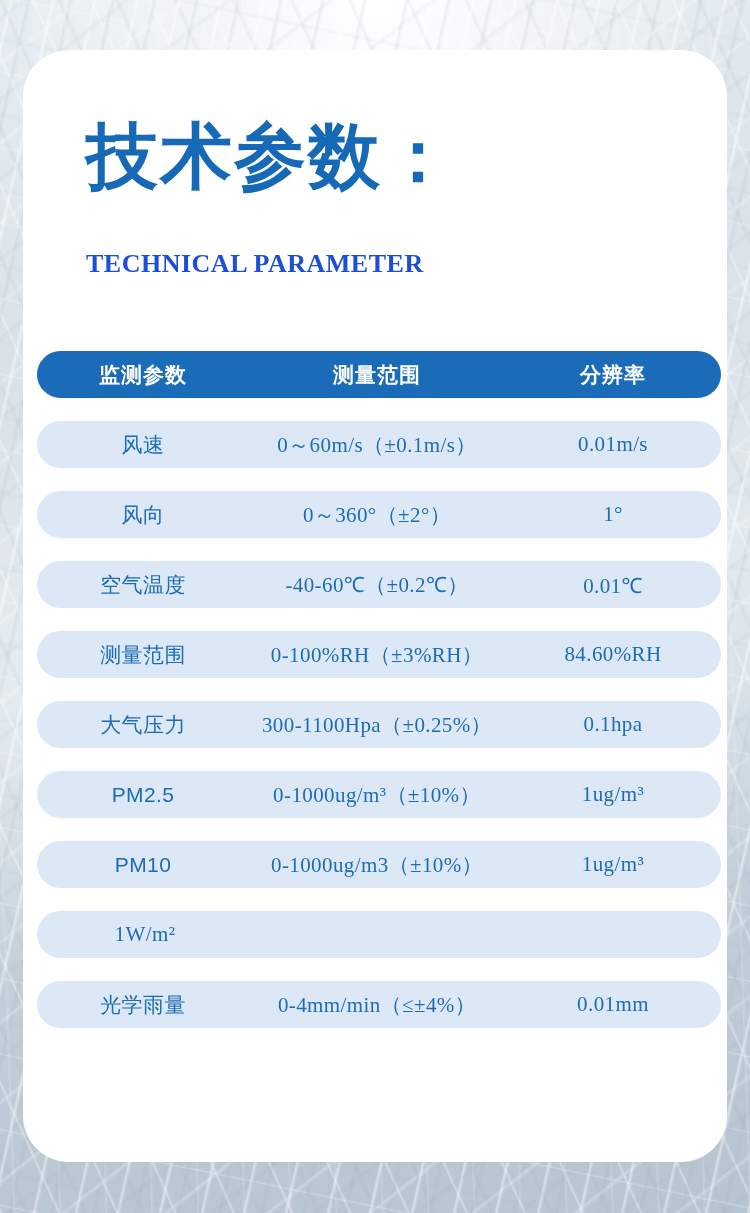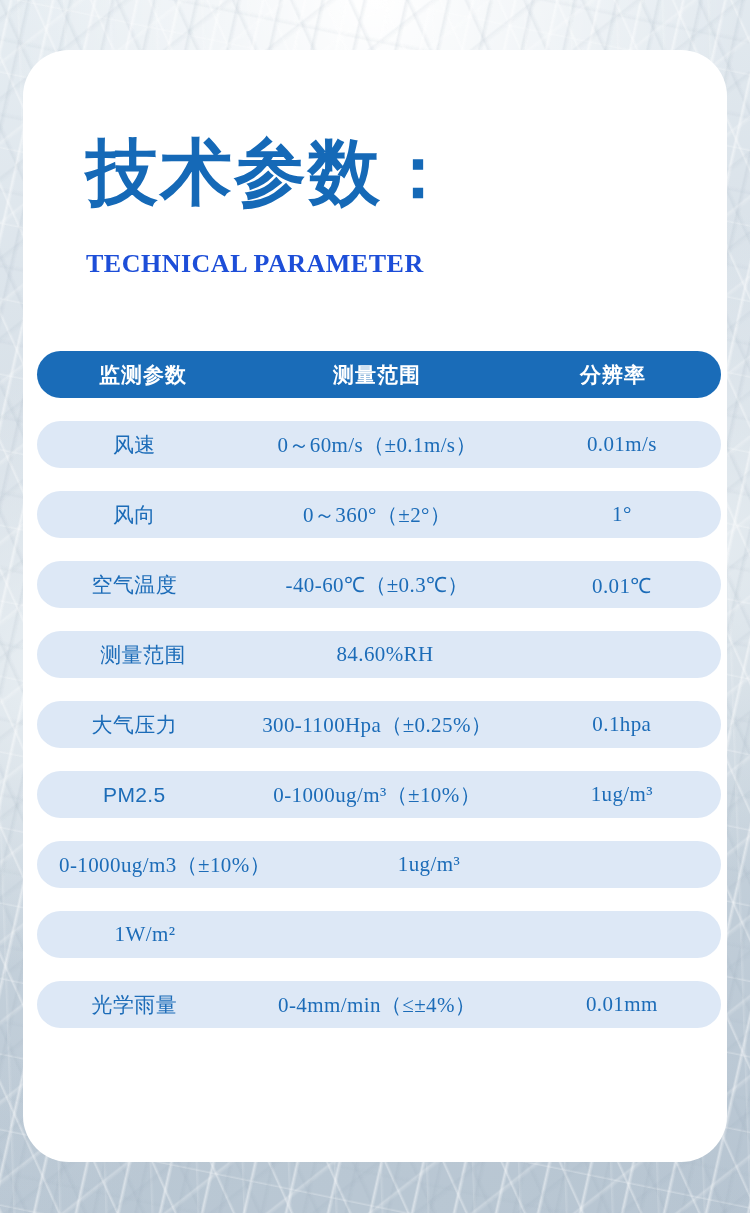--- a/index.html
+++ b/index.html
@@ -91,21 +91,21 @@
     height: 1112px;
     background: #ffffff;
     border-radius: 46px;
     overflow: hidden;
   }
 
   
   #title {
     position: absolute;
     left: 63px;
-    top: 86px;
+    top: 70px;
     font-family: "Liberation Sans", sans-serif;
     font-size: 72px;
     font-weight: bold;
     line-height: 1;
     letter-spacing: 2px;
     color: #1569b7;
     white-space: nowrap;
   }
 
   #subtitle {
@@ -146,21 +146,20 @@
     margin-bottom: 23px;
   }
 
   .data-row {
     background: #dde8f6;
     color: #1c6cb8;
     font-family: "Liberation Serif", serif;
     font-size: 21px;
     letter-spacing: 0.4px;
     margin-bottom: 23px;
-    gap: 28px;
   }
   .data-row:last-child { margin-bottom: 0; align-items: center; }
 
   .col {
     text-align: center;
     white-space: nowrap;
     overflow: hidden;
   }
   .col-param { width: 212px; }
   .col-range { width: 256px; }
@@ -193,38 +192,40 @@
           <div class="col col-range">0～60m/s（±0.1m/s）</div>
           <div class="col col-res">0.01m/s</div>
         </div>
         <div class="trow data-row">
           <div class="col col-param">风向</div>
           <div class="col col-range">0～360°（±2°）</div>
           <div class="col col-res">1°</div>
         </div>
         <div class="trow data-row">
           <div class="col col-param">空气温度</div>
-          <div class="col col-range">-40-60℃（±0.3℃）</div>
+          <div class="col col-range">-40-60℃（±0.2℃）</div>
           <div class="col col-res">0.01℃</div>
         </div>
         <div class="trow data-row">
           <div class="col col-param">测量范围</div>
+          <div class="col col-range">0-100%RH（±3%RH）</div>
           <div class="col col-res">84.60%RH</div>
         </div>
         <div class="trow data-row">
           <div class="col col-param">大气压力</div>
           <div class="col col-range">300-1100Hpa（±0.25%）</div>
           <div class="col col-res">0.1hpa</div>
         </div>
         <div class="trow data-row">
           <div class="col col-param">PM2.5</div>
           <div class="col col-range">0-1000ug/m³（±10%）</div>
           <div class="col col-res">1ug/m³</div>
         </div>
         <div class="trow data-row">
+          <div class="col col-param">PM10</div>
           <div class="col col-range">0-1000ug/m3（±10%）</div>
           <div class="col col-res">1ug/m³</div>
         </div>
         <div class="trow data-row">
           <div class="col col-res">1W/m²</div>
         </div>
         <div class="trow data-row">
           <div class="col col-param">光学雨量</div>
           <div class="col col-range">0-4mm/min（≤±4%）</div>
           <div class="col col-res">0.01mm</div>

